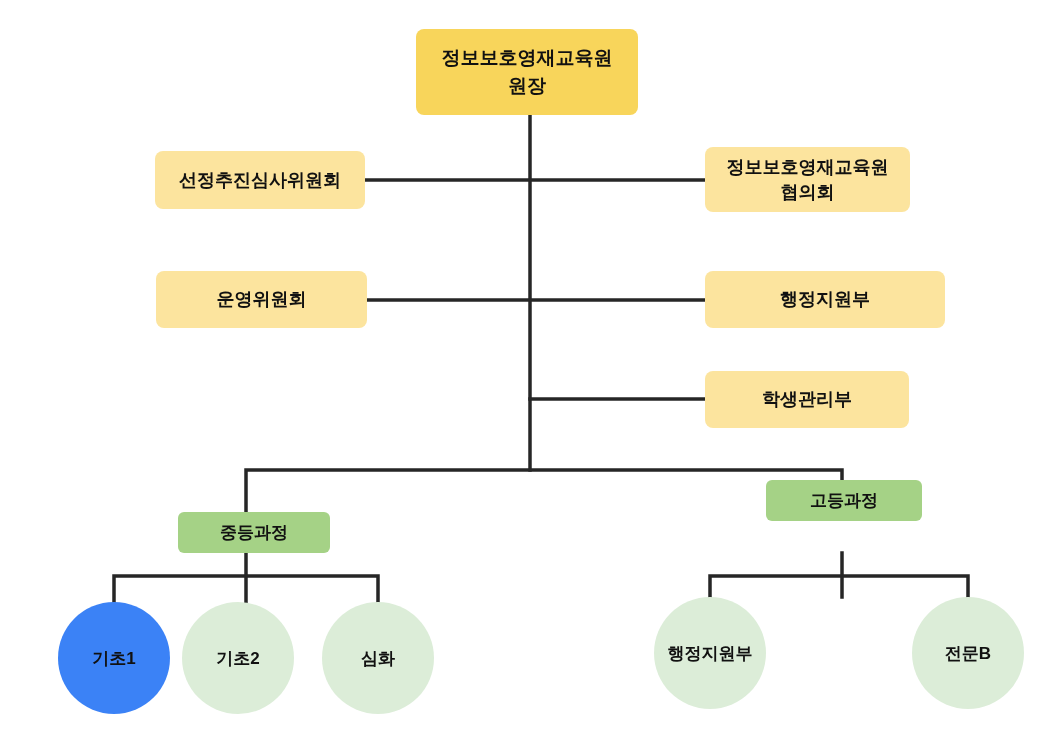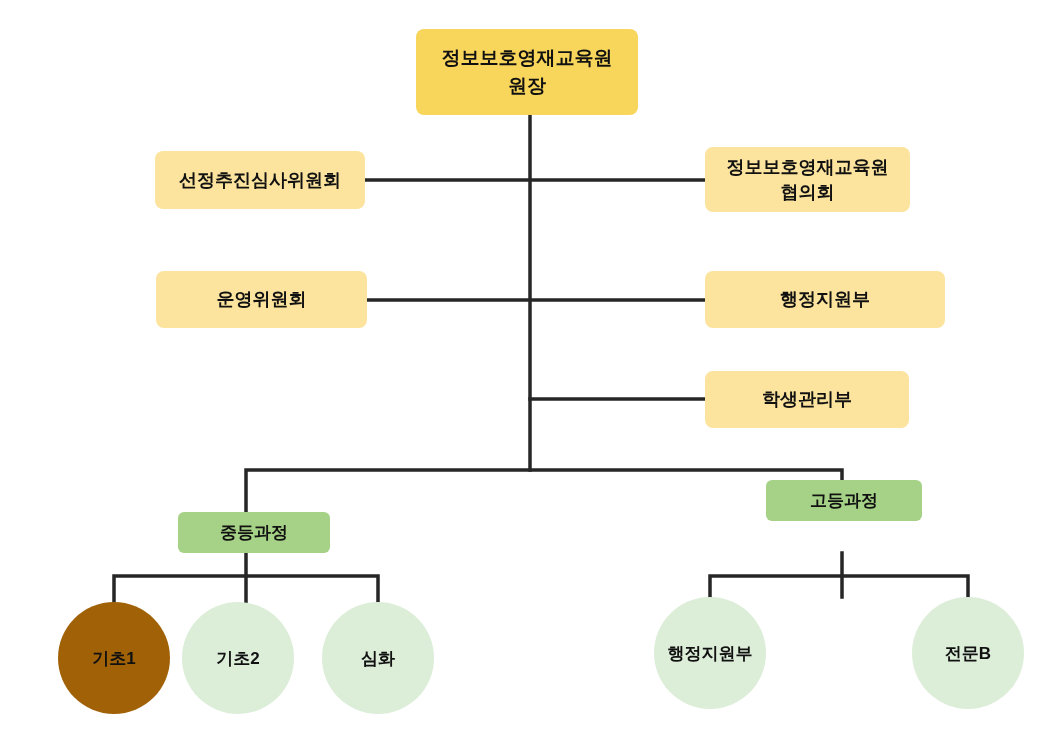--- a/index.html
+++ b/index.html
@@ -75,21 +75,21 @@
   </div>
 
   <div class="node course" style="left: 178px; top: 512px; width: 152px; height: 41px; background: rgb(165, 210, 134);">
     <span class="lbl">중등과정</span>
   </div>
 
   <div class="node course" style="left: 766px; top: 480px; width: 156px; height: 41px; background: rgb(165, 210, 134);">
     <span class="lbl">고등과정</span>
   </div>
 
-  <div class="node unit" style="left: 58px; top: 602px; width: 112px; height: 112px; background: #a16207;">
+  <div class="node unit" style="left: 58px; top: 602px; width: 112px; height: 112px; background: #3b82f6;">
     <span class="lbl">기초1</span>
   </div>
 
   <div class="node unit" style="left: 182px; top: 602px; width: 112px; height: 112px; background: rgb(220, 237, 216);">
     <span class="lbl">기초2</span>
   </div>
 
   <div class="node unit" style="left: 322px; top: 602px; width: 112px; height: 112px; background: rgb(220, 237, 216);">
     <span class="lbl">심화</span>
   </div>

